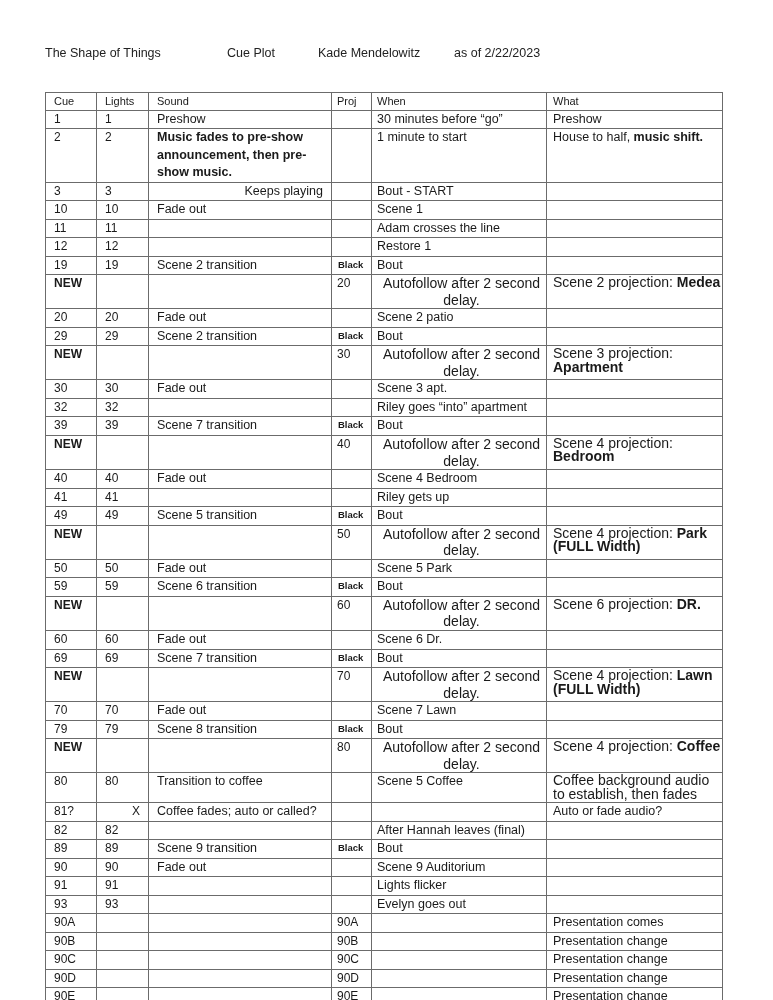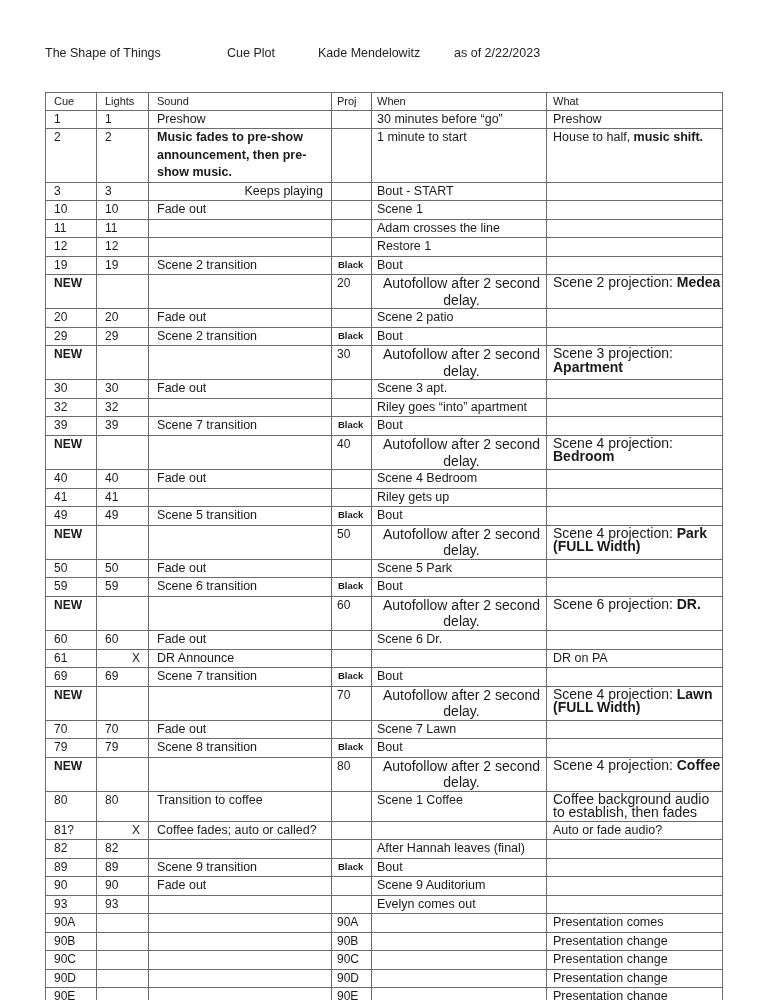--- a/index.html
+++ b/index.html
@@ -233,28 +233,20 @@
       </tr>
       <tr>
         <td><span>60</span></td>
         <td><span>60</span></td>
         <td class="big"><span>Fade out</span></td>
         <td style="padding-left:5px"><span></span></td>
         <td class="big" style="padding-left:5px"><span>Scene 6 Dr.</span></td>
         <td style="padding-left:6px" class="big"><span></span></td>
       </tr>
       <tr>
-        <td><span>61</span></td>
-        <td class="lights-x"><span>X</span></td>
-        <td class="big"><span>DR Announce</span></td>
-        <td style="padding-left:5px"><span></span></td>
-        <td class="big" style="padding-left:5px"><span></span></td>
-        <td style="padding-left:6px" class="big"><span>DR on PA</span></td>
-      </tr>
-      <tr>
         <td><span>69</span></td>
         <td><span>69</span></td>
         <td class="big"><span>Scene 7 transition</span></td>
         <td class="proj-black"><span>Black</span></td>
         <td class="big" style="padding-left:5px"><span>Bout</span></td>
         <td style="padding-left:6px" class="big"><span></span></td>
       </tr>
       <tr class="two">
         <td class="cue-new"><span>NEW</span></td>
         <td><span></span></td>
@@ -285,21 +277,21 @@
         <td class="big"><span></span></td>
         <td style="padding-left:5px"><span>80</span></td>
         <td class="when-small" style="padding-left:5px"><span>Autofollow after 2 second delay.</span></td>
         <td style="padding-left:6px" class="what-small"><span>Scene 4 projection: </span><span class="bold">Coffee</span></td>
       </tr>
       <tr class="two">
         <td><span>80</span></td>
         <td><span>80</span></td>
         <td class="big"><span>Transition to coffee</span></td>
         <td style="padding-left:5px"><span></span></td>
-        <td class="big" style="padding-left:5px"><span>Scene 1 Coffee</span></td>
+        <td class="big" style="padding-left:5px"><span>Scene 5 Coffee</span></td>
         <td style="padding-left:6px" class="what-small"><span>Coffee background audio to establish, then fades</span></td>
       </tr>
       <tr>
         <td><span>81?</span></td>
         <td class="lights-x"><span>X</span></td>
         <td class="big"><span>Coffee fades; auto or called?</span></td>
         <td style="padding-left:5px"><span></span></td>
         <td class="big" style="padding-left:5px"><span></span></td>
         <td style="padding-left:6px" class="big"><span>Auto or fade audio?</span></td>
       </tr>
@@ -321,25 +313,33 @@
       </tr>
       <tr>
         <td><span>90</span></td>
         <td><span>90</span></td>
         <td class="big"><span>Fade out</span></td>
         <td style="padding-left:5px"><span></span></td>
         <td class="big" style="padding-left:5px"><span>Scene 9 Auditorium</span></td>
         <td style="padding-left:6px" class="big"><span></span></td>
       </tr>
       <tr>
+        <td><span>91</span></td>
+        <td><span>91</span></td>
+        <td class="big"><span></span></td>
+        <td style="padding-left:5px"><span></span></td>
+        <td class="big" style="padding-left:5px"><span>Lights flicker</span></td>
+        <td style="padding-left:6px" class="big"><span></span></td>
+      </tr>
+      <tr>
         <td><span>93</span></td>
         <td><span>93</span></td>
         <td class="big"><span></span></td>
         <td style="padding-left:5px"><span></span></td>
-        <td class="big" style="padding-left:5px"><span>Evelyn comes out</span></td>
+        <td class="big" style="padding-left:5px"><span>Evelyn goes out</span></td>
         <td style="padding-left:6px" class="big"><span></span></td>
       </tr>
       <tr>
         <td><span>90A</span></td>
         <td><span></span></td>
         <td class="big"><span></span></td>
         <td style="padding-left:5px"><span>90A</span></td>
         <td class="big" style="padding-left:5px"><span></span></td>
         <td style="padding-left:6px" class="big"><span>Presentation comes</span></td>
       </tr>

